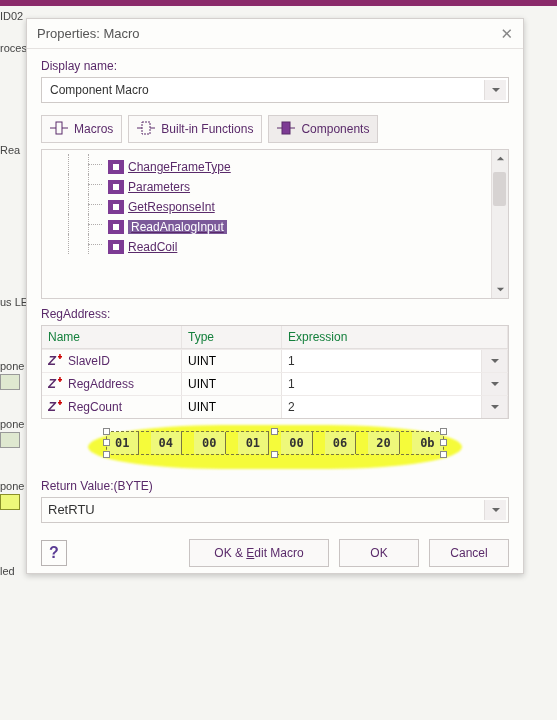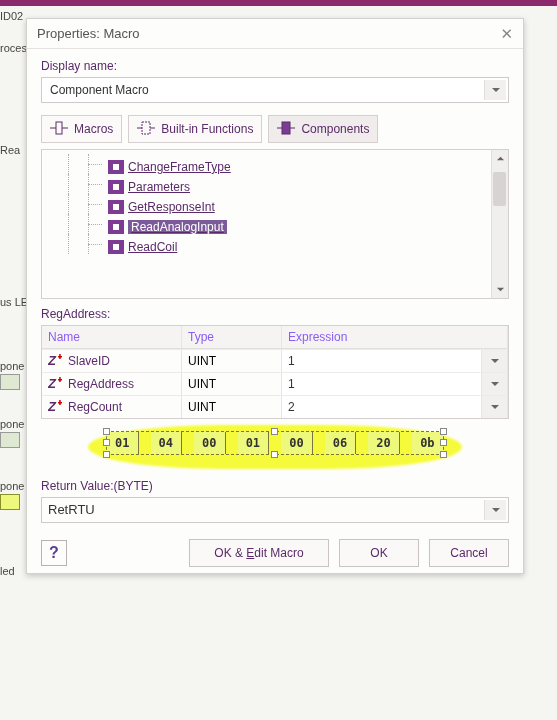--- a/index.html
+++ b/index.html
@@ -37,21 +37,21 @@
   .node .lines { width: 60px; height: 20px; position: relative; }
   .lines::before { content: ""; position: absolute; left: 40px; top: 0; bottom: 0; border-left: 1px dotted #b0acab; }
   .lines::after { content: ""; position: absolute; left: 40px; top: 10px; width: 14px; border-top: 1px dotted #b0acab; }
   .lines .v2 { position: absolute; left: 20px; top: 0; bottom: 0; border-left: 1px dotted #b0acab; }
   .node .nicon { width: 16px; height: 14px; background: #7d3b94; margin-right: 4px; display:flex;align-items:center;justify-content:center;}
   .node .nicon::before { content: ""; width: 6px; height: 6px; background: #fff; }
   .node.sel .ntext { background: #7c5a9a; color: #fff; padding: 0 3px; }
   .param-label { margin-top: 8px; }
   .grid { border: 1px solid #d5d0cf; margin-top: 2px; }
   .grid-head, .grid-row { display: grid; grid-template-columns: 140px 100px 1fr 26px; font-size: 12px; }
-  .grid-head { background: #f6f4f3; color: #8b5cf6; border-bottom: 1px solid #e2dedd; }
+  .grid-head { background: #f6f4f3; color: #15803d; border-bottom: 1px solid #e2dedd; }
   .gh, .gc { padding: 4px 6px; border-right: 1px solid #e8e4e3; display: flex; align-items: center; }
   .grid-row { border-top: 1px solid #eeeae9; }
   .gc.name { gap: 4px; color: #5a2a6a; }
   .zicon { width: 16px; height: 14px; position: relative; }
   .zicon svg { width: 16px; height: 14px; }
   .gc.expr { background: #fff; color: #333; }
   .gc.chv { background: #f2efef; justify-content: center; }
   .bytes { margin: 12px auto 10px auto; width: 338px; height: 30px; position: relative; }
   .hl { position: absolute; inset: -6px -18px -8px -18px; background: #f5fb3a; border-radius: 50% / 70%; filter: blur(1px); }
   .bytes-inner { position: relative; display: flex; border: 1px dashed #7a7640; gap: 12px; }

